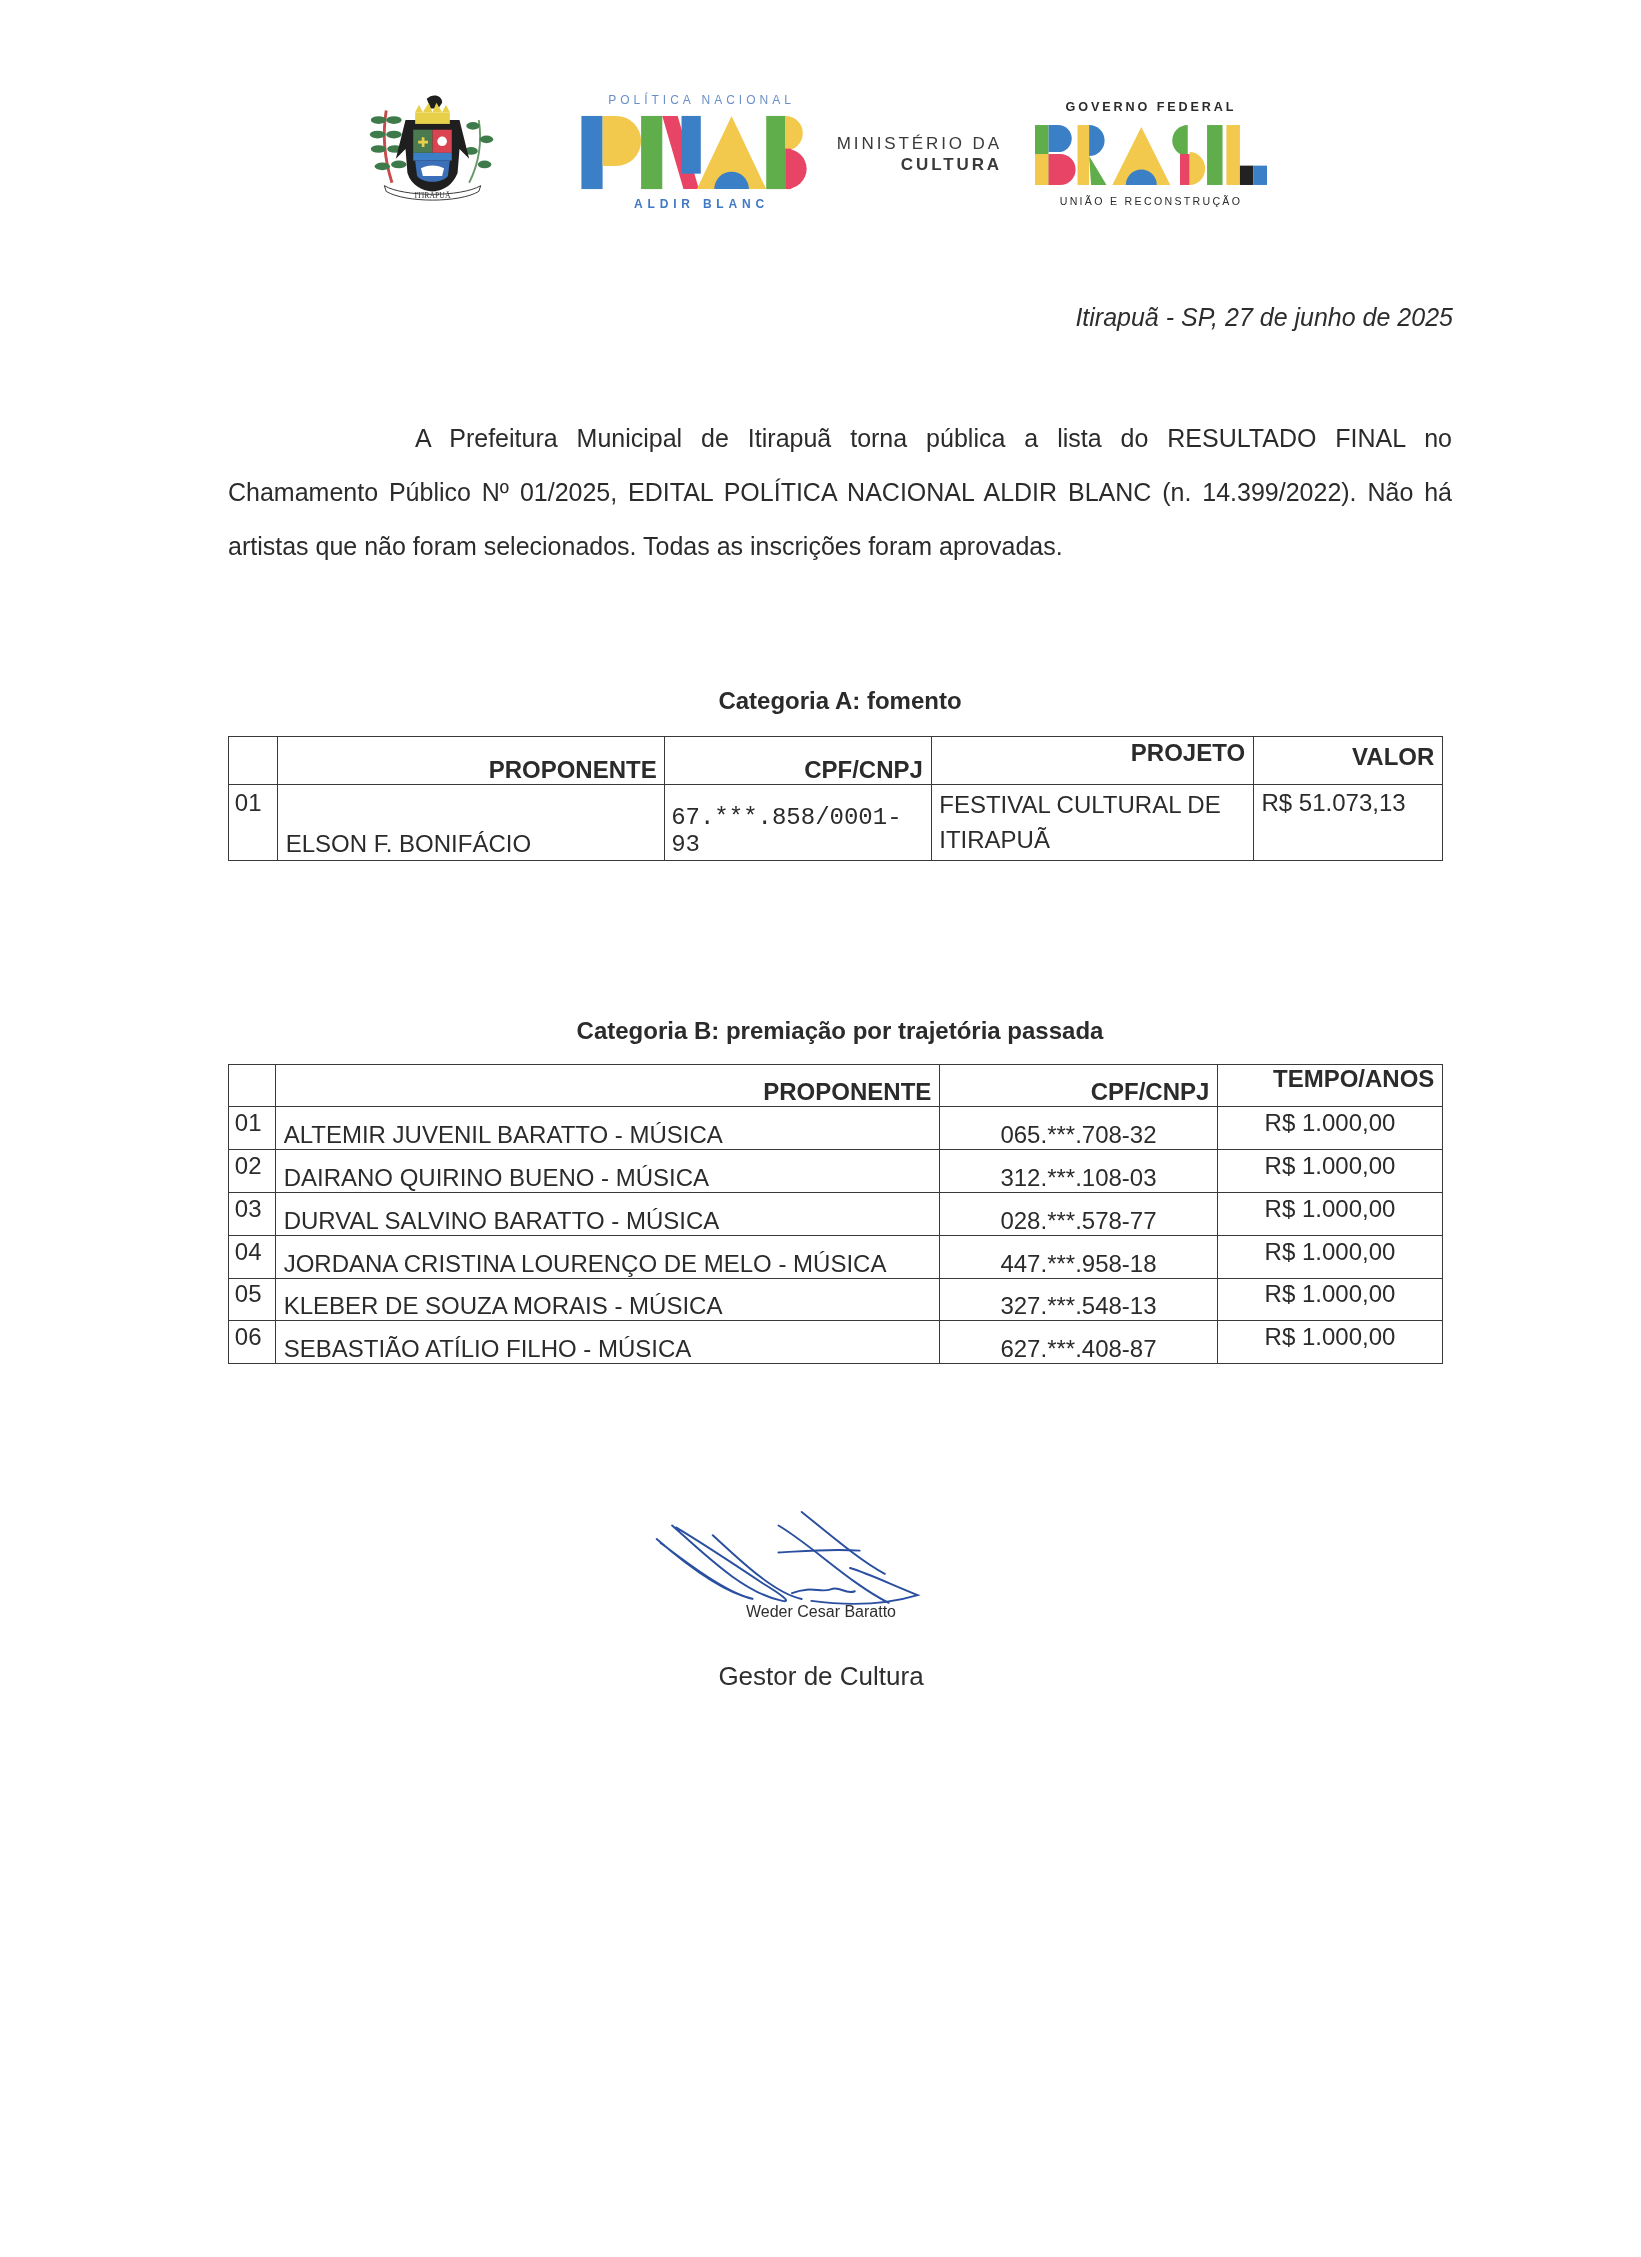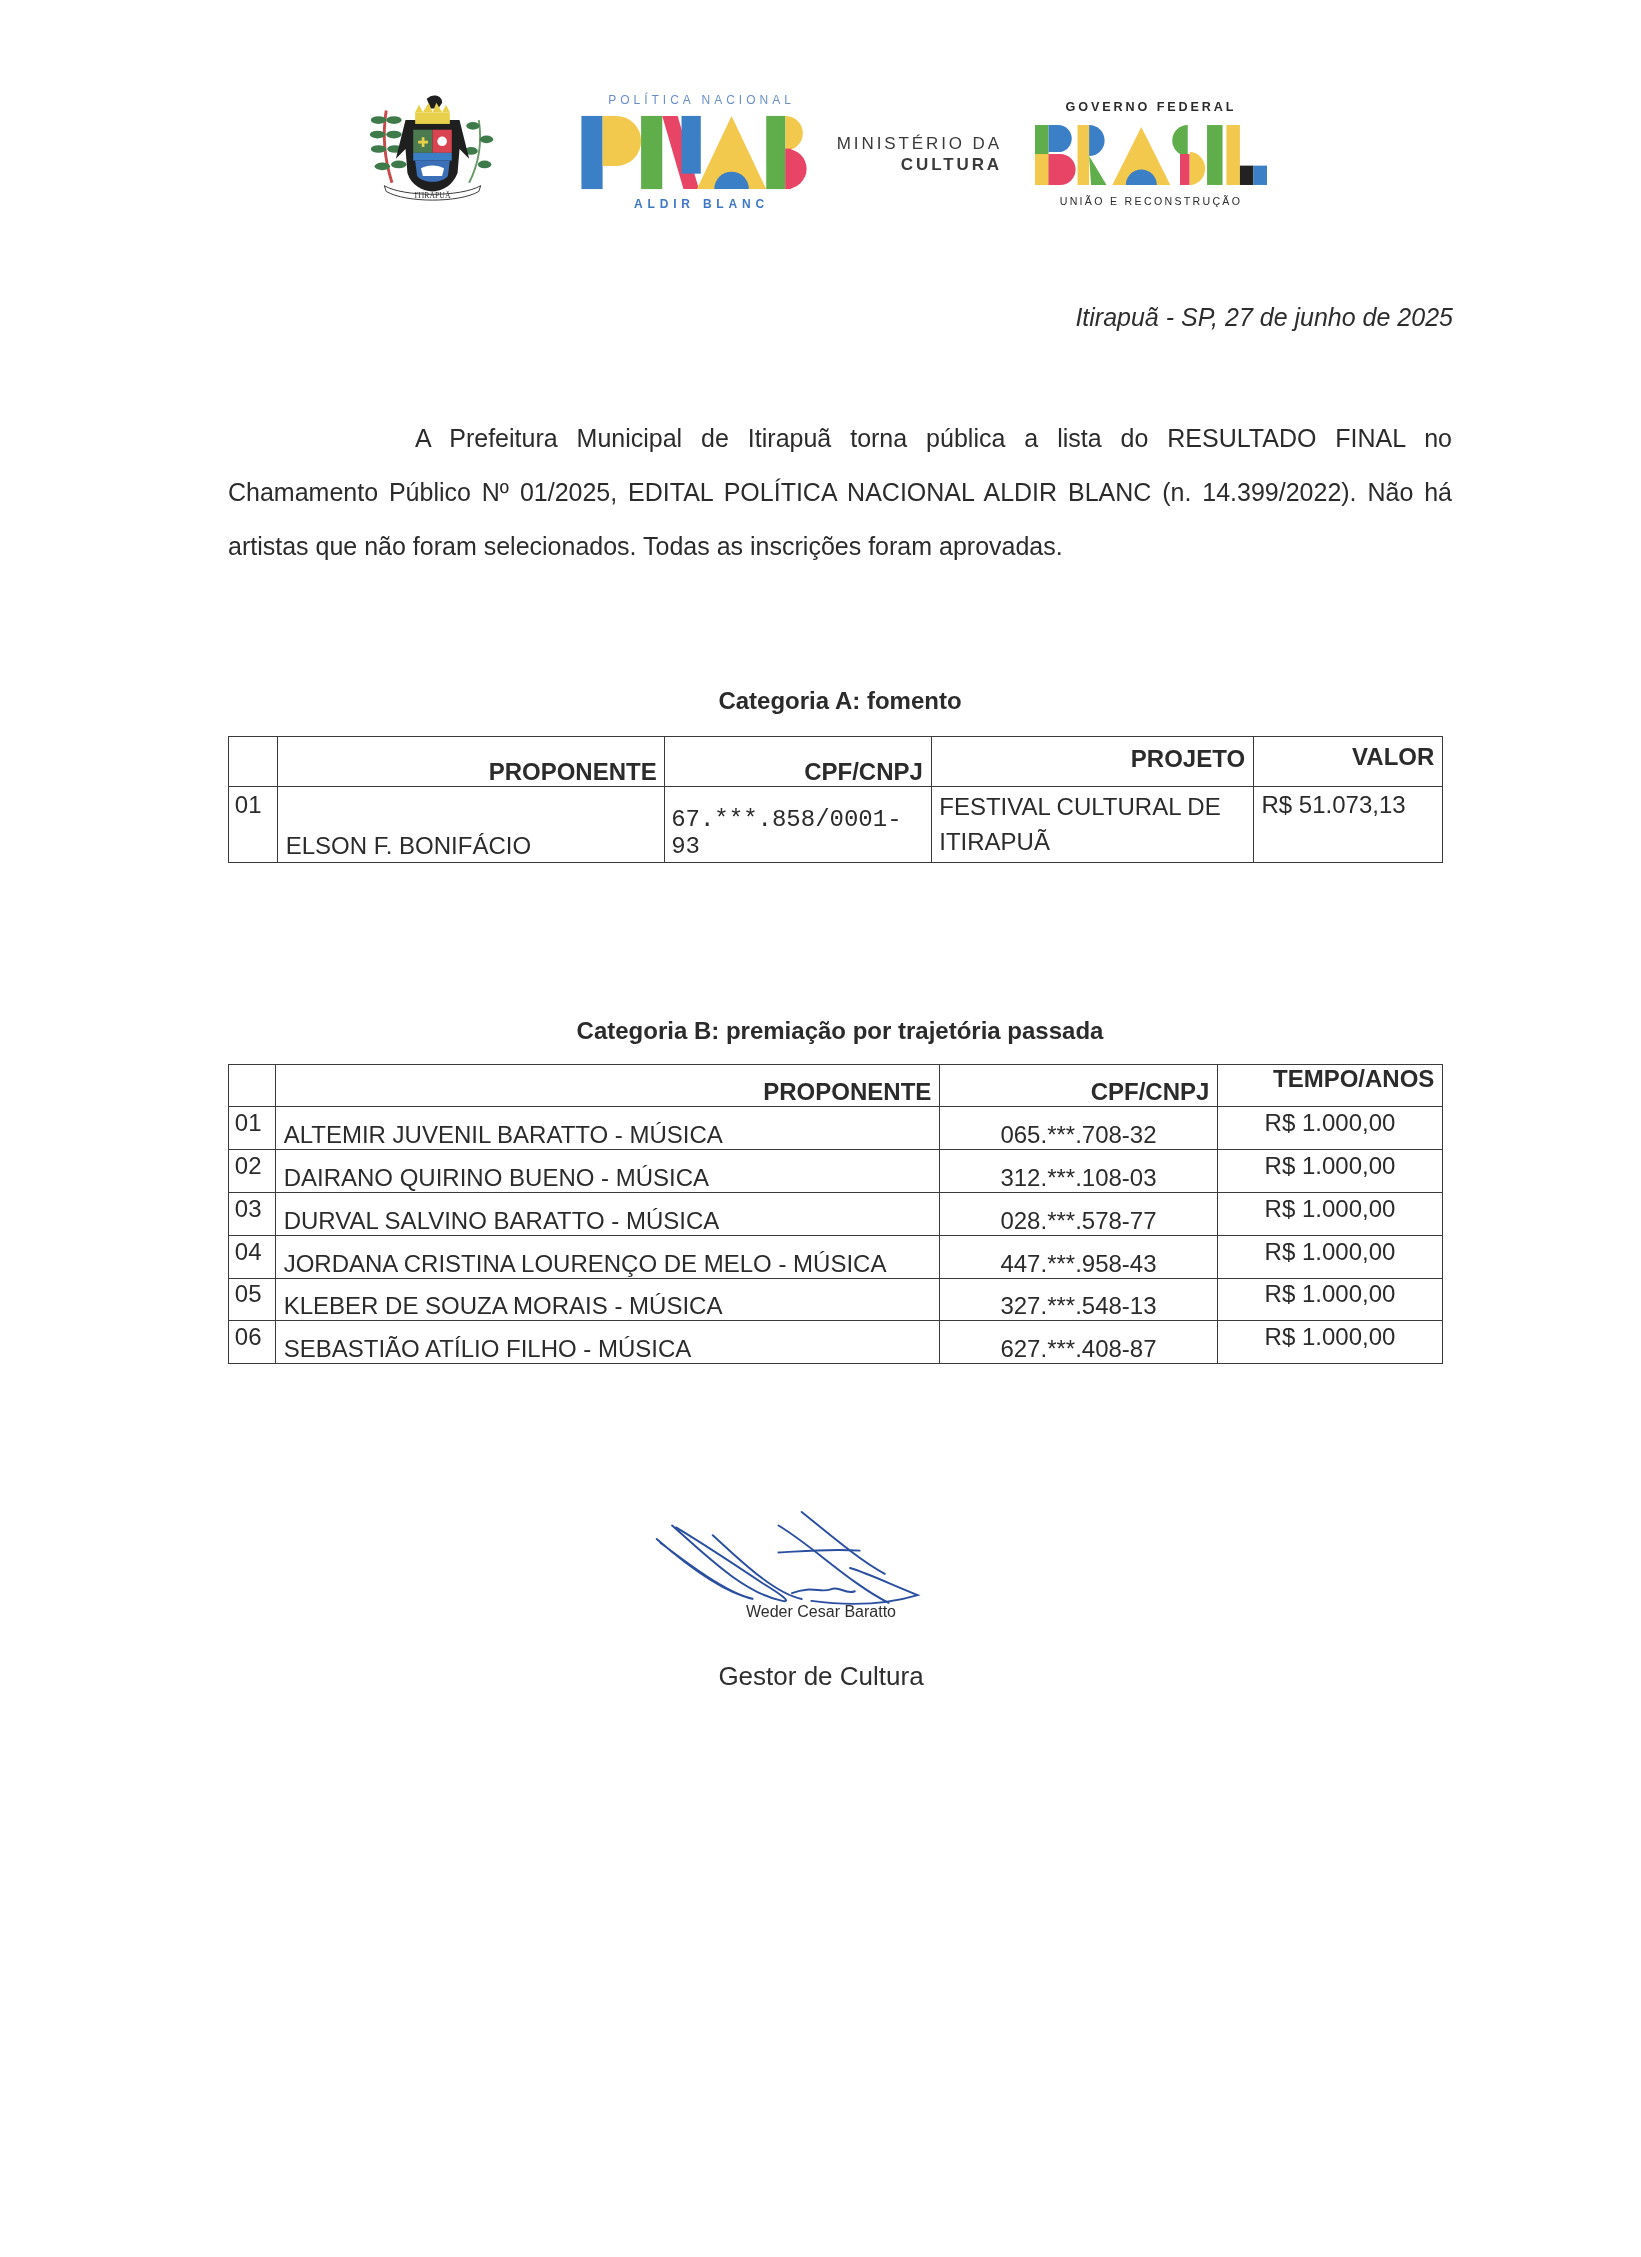--- a/index.html
+++ b/index.html
@@ -177,21 +177,21 @@
       <col style="width:387px">
       <col style="width:266px">
       <col style="width:322px">
       <col style="width:189px">
   </colgroup>
   <thead>
     <tr>
       <th></th>
       <th>PROPONENTE</th>
       <th>CPF/CNPJ</th>
-      <th style="vertical-align:top;padding-top:8px;">PROJETO</th>
+      <th style="vertical-align:top;padding-top:2px;">PROJETO</th>
       <th style="vertical-align:top;padding-top:6px;">VALOR</th>
     </tr>
   </thead>
   <tbody>
     <tr>
       <td class="num">01</td>
       <td class="bot">ELSON F. BONIFÁCIO</td>
       <td class="bot" style="padding-left:5.8px;font-family:Liberation Mono, monospace;">67.***.858/0001-93</td>
       <td class="proj">FESTIVAL CULTURAL DE ITIRAPUÃ</td>
       <td class="val">R$ 51.073,13</td>
@@ -231,21 +231,21 @@
     </tr>
     <tr>
       <td class="num">03</td>
       <td class="name">DURVAL SALVINO BARATTO - MÚSICA</td>
       <td class="cpf">028.***.578-77</td>
       <td class="val">R$ 1.000,00</td>
     </tr>
     <tr>
       <td class="num">04</td>
       <td class="name">JORDANA CRISTINA LOURENÇO DE MELO - MÚSICA</td>
-      <td class="cpf">447.***.958-43</td>
+      <td class="cpf">447.***.958-18</td>
       <td class="val">R$ 1.000,00</td>
     </tr>
     <tr>
       <td class="num">05</td>
       <td class="name">KLEBER DE SOUZA MORAIS - MÚSICA</td>
       <td class="cpf">327.***.548-13</td>
       <td class="val">R$ 1.000,00</td>
     </tr>
     <tr>
       <td class="num">06</td>

